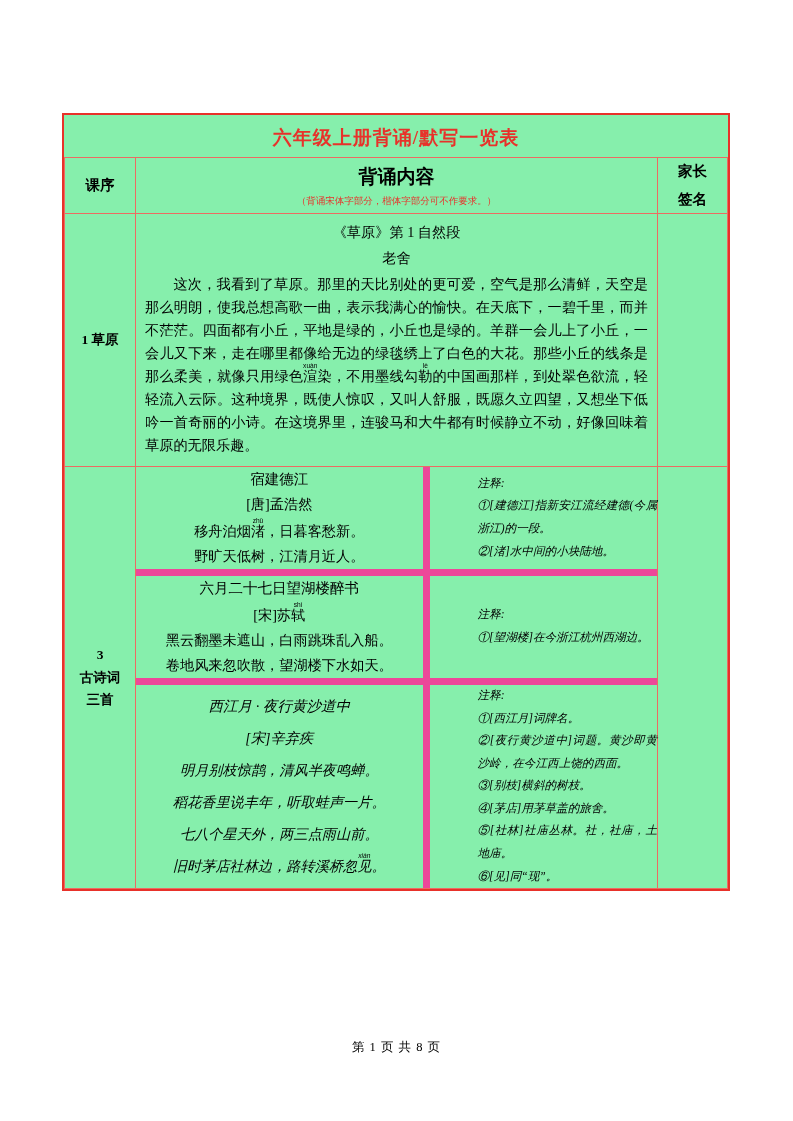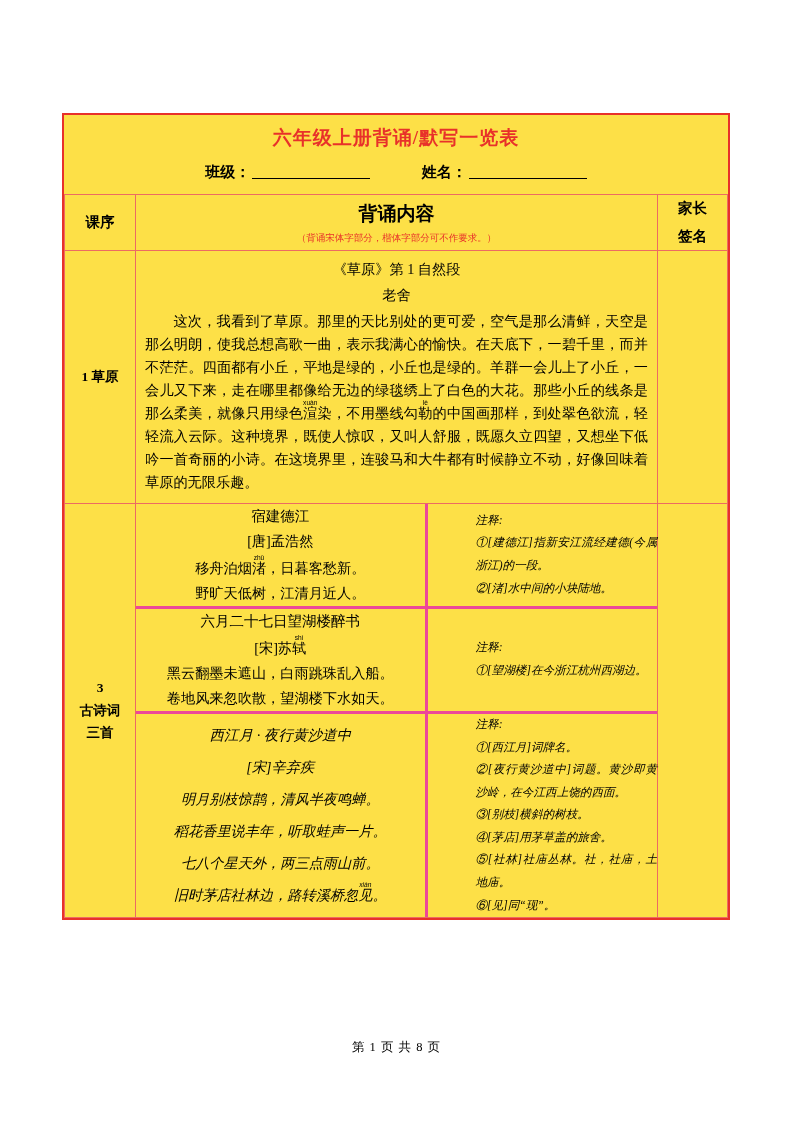--- a/index.html
+++ b/index.html
@@ -24,21 +24,21 @@
   }
 
   
   .sheet {
     position: absolute;
     left: 62px;
     top: 113px;
     width: 668px;
     border: 2px solid #e8312a;
     box-sizing: border-box;
-    background: #fde047;
+    background: #86efac;
   }
 
   
   .title-band {
     padding: 10px 0 6px 0;
     text-align: center;
   }
   .doc-title {
     color: #e8312a;
     font-weight: bold;
@@ -120,21 +120,21 @@
   .passage .ctr.t2 { margin-bottom: 3px; }
   .passage .body { text-indent: 2em; }
 
   
   table.sub {
     border-collapse: collapse;
     width: 100%;
     table-layout: fixed;
   }
   table.sub > tbody > tr > td {
-    border: 3px solid #ec4899;
+    border: 7px solid #ec4899;
     padding: 0;
     vertical-align: middle;
   }
   table.sub > tbody > tr > td.poem { border-left: none; }
   table.sub > tbody > tr > td.note { border-right: none; padding-left: 48px; }
   table.sub > tbody > tr:first-child > td { border-top: none; }
   table.sub > tbody > tr:last-child > td { border-bottom: none; font-style: italic; }
 
   .poemcell { width: 290px; }
 
@@ -197,29 +197,20 @@
 </style>
 </head>
 <body>
 
 <div class="page">
 
   <div class="sheet">
 
     <div class="title-band">
       <div class="doc-title">六年级上册背诵/默写一览表</div>
-      <div class="idline">
-        <span class="grp">
-          <span>班级：</span><span class="blank"></span>
-        </span>
-        <span class="gap"></span>
-        <span class="grp">
-          <span>姓名：</span><span class="blank"></span>
-        </span>
-      </div>
     </div>
 
     <table class="main">
       <colgroup>
         <col class="col-order">
         <col>
         <col class="col-sign">
       </colgroup>
       <tbody>
 

